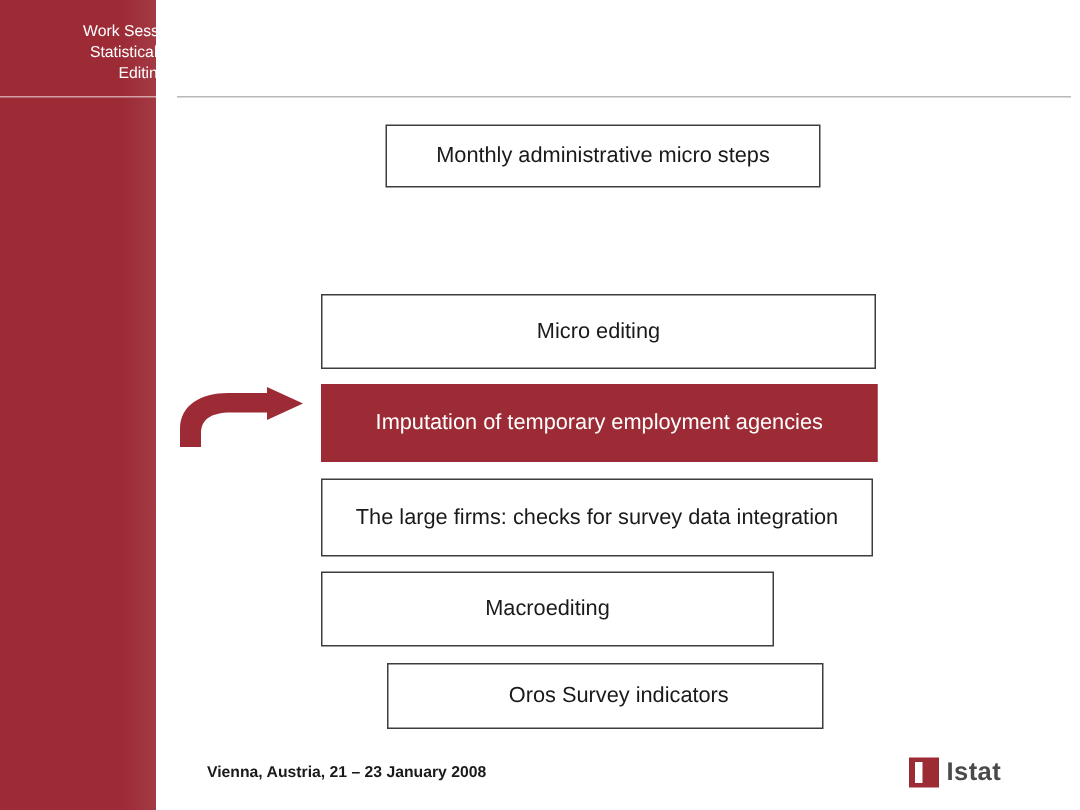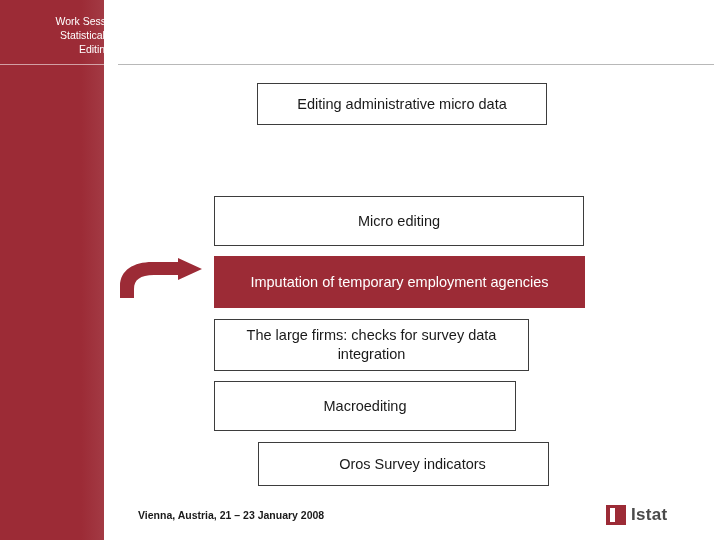--- a/index.html
+++ b/index.html
@@ -94,21 +94,21 @@
   }
   .box.highlight {
     background: #9c2b36;
     border-color: #9c2b36;
     color: #ffffff;
   }
   .box-1 { left: 257px; top: 83px;  width: 290px; height: 42px; }
   .box-2 { left: 214px; top: 134px; width: 370px; height: 52px; }
   .box-3 { left: 214px; top: 196px; width: 370px; height: 50px; }
   .box-4 { left: 214px; top: 256px; width: 371px; height: 52px; }
-  .box-5 { left: 214px; top: 319px; width: 315px; height: 52px; }
+  .box-5 { left: 214px; top: 319px; width: 368px; height: 52px; }
   .box-6 { left: 214px; top: 381px; width: 302px; height: 50px; }
   .box-7 { left: 258px; top: 442px; width: 291px; height: 44px; padding-left: 24px; }
 
   
   .arrow {
     position: absolute;
     left: 118px;
     top: 258px;
     width: 86px;
     height: 42px;
@@ -164,21 +164,21 @@
 
   <div class="left-band">
     <div class="left-band-inner"></div>
   </div>
 
   <div class="session-label">Work Session on Statistical Data Editing</div>
   <div class="band-divider"></div>
 
   <div class="title-rule"></div>
 
-  <div class="box box-1">Editing administrative micro data</div>
+  <div class="box box-1">Monthly administrative micro steps</div>
 
 
   <div class="box box-3">Micro editing</div>
 
   <div class="box box-4 highlight">Imputation of temporary employment agencies</div>
 
   <div class="box box-5">The large firms: checks for survey data integration</div>
 
   <div class="box box-6">Macroediting</div>
 

